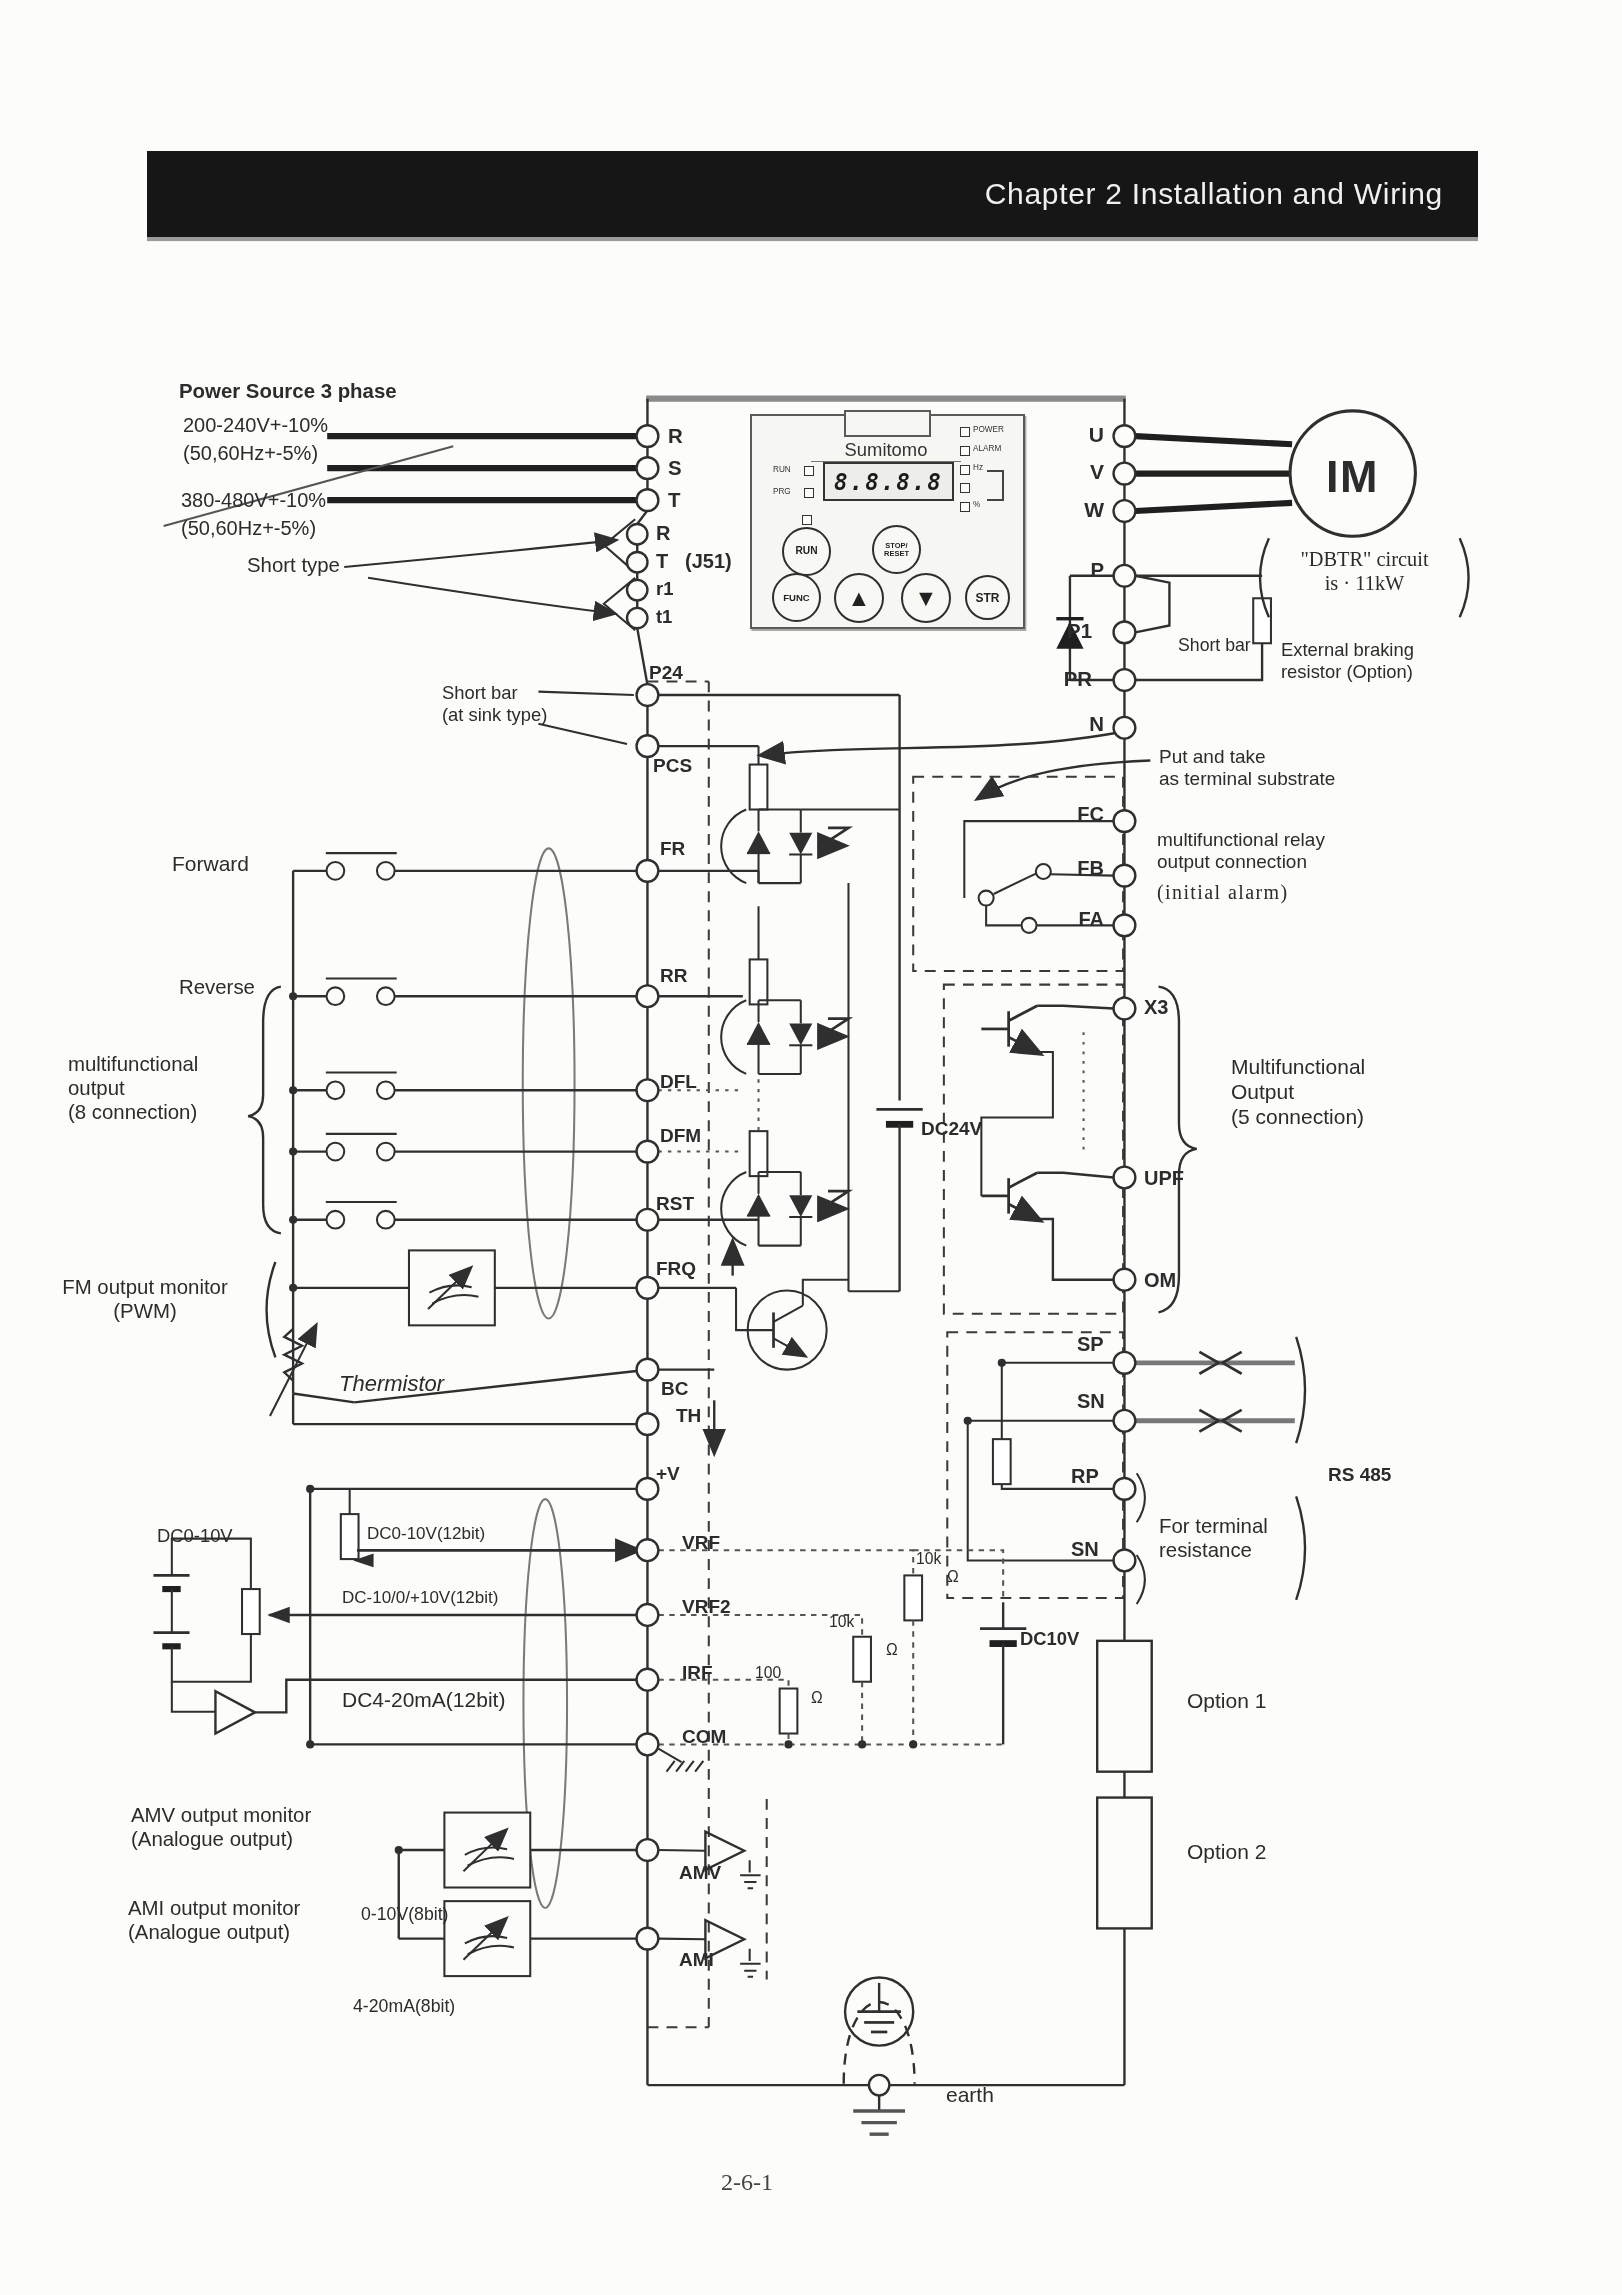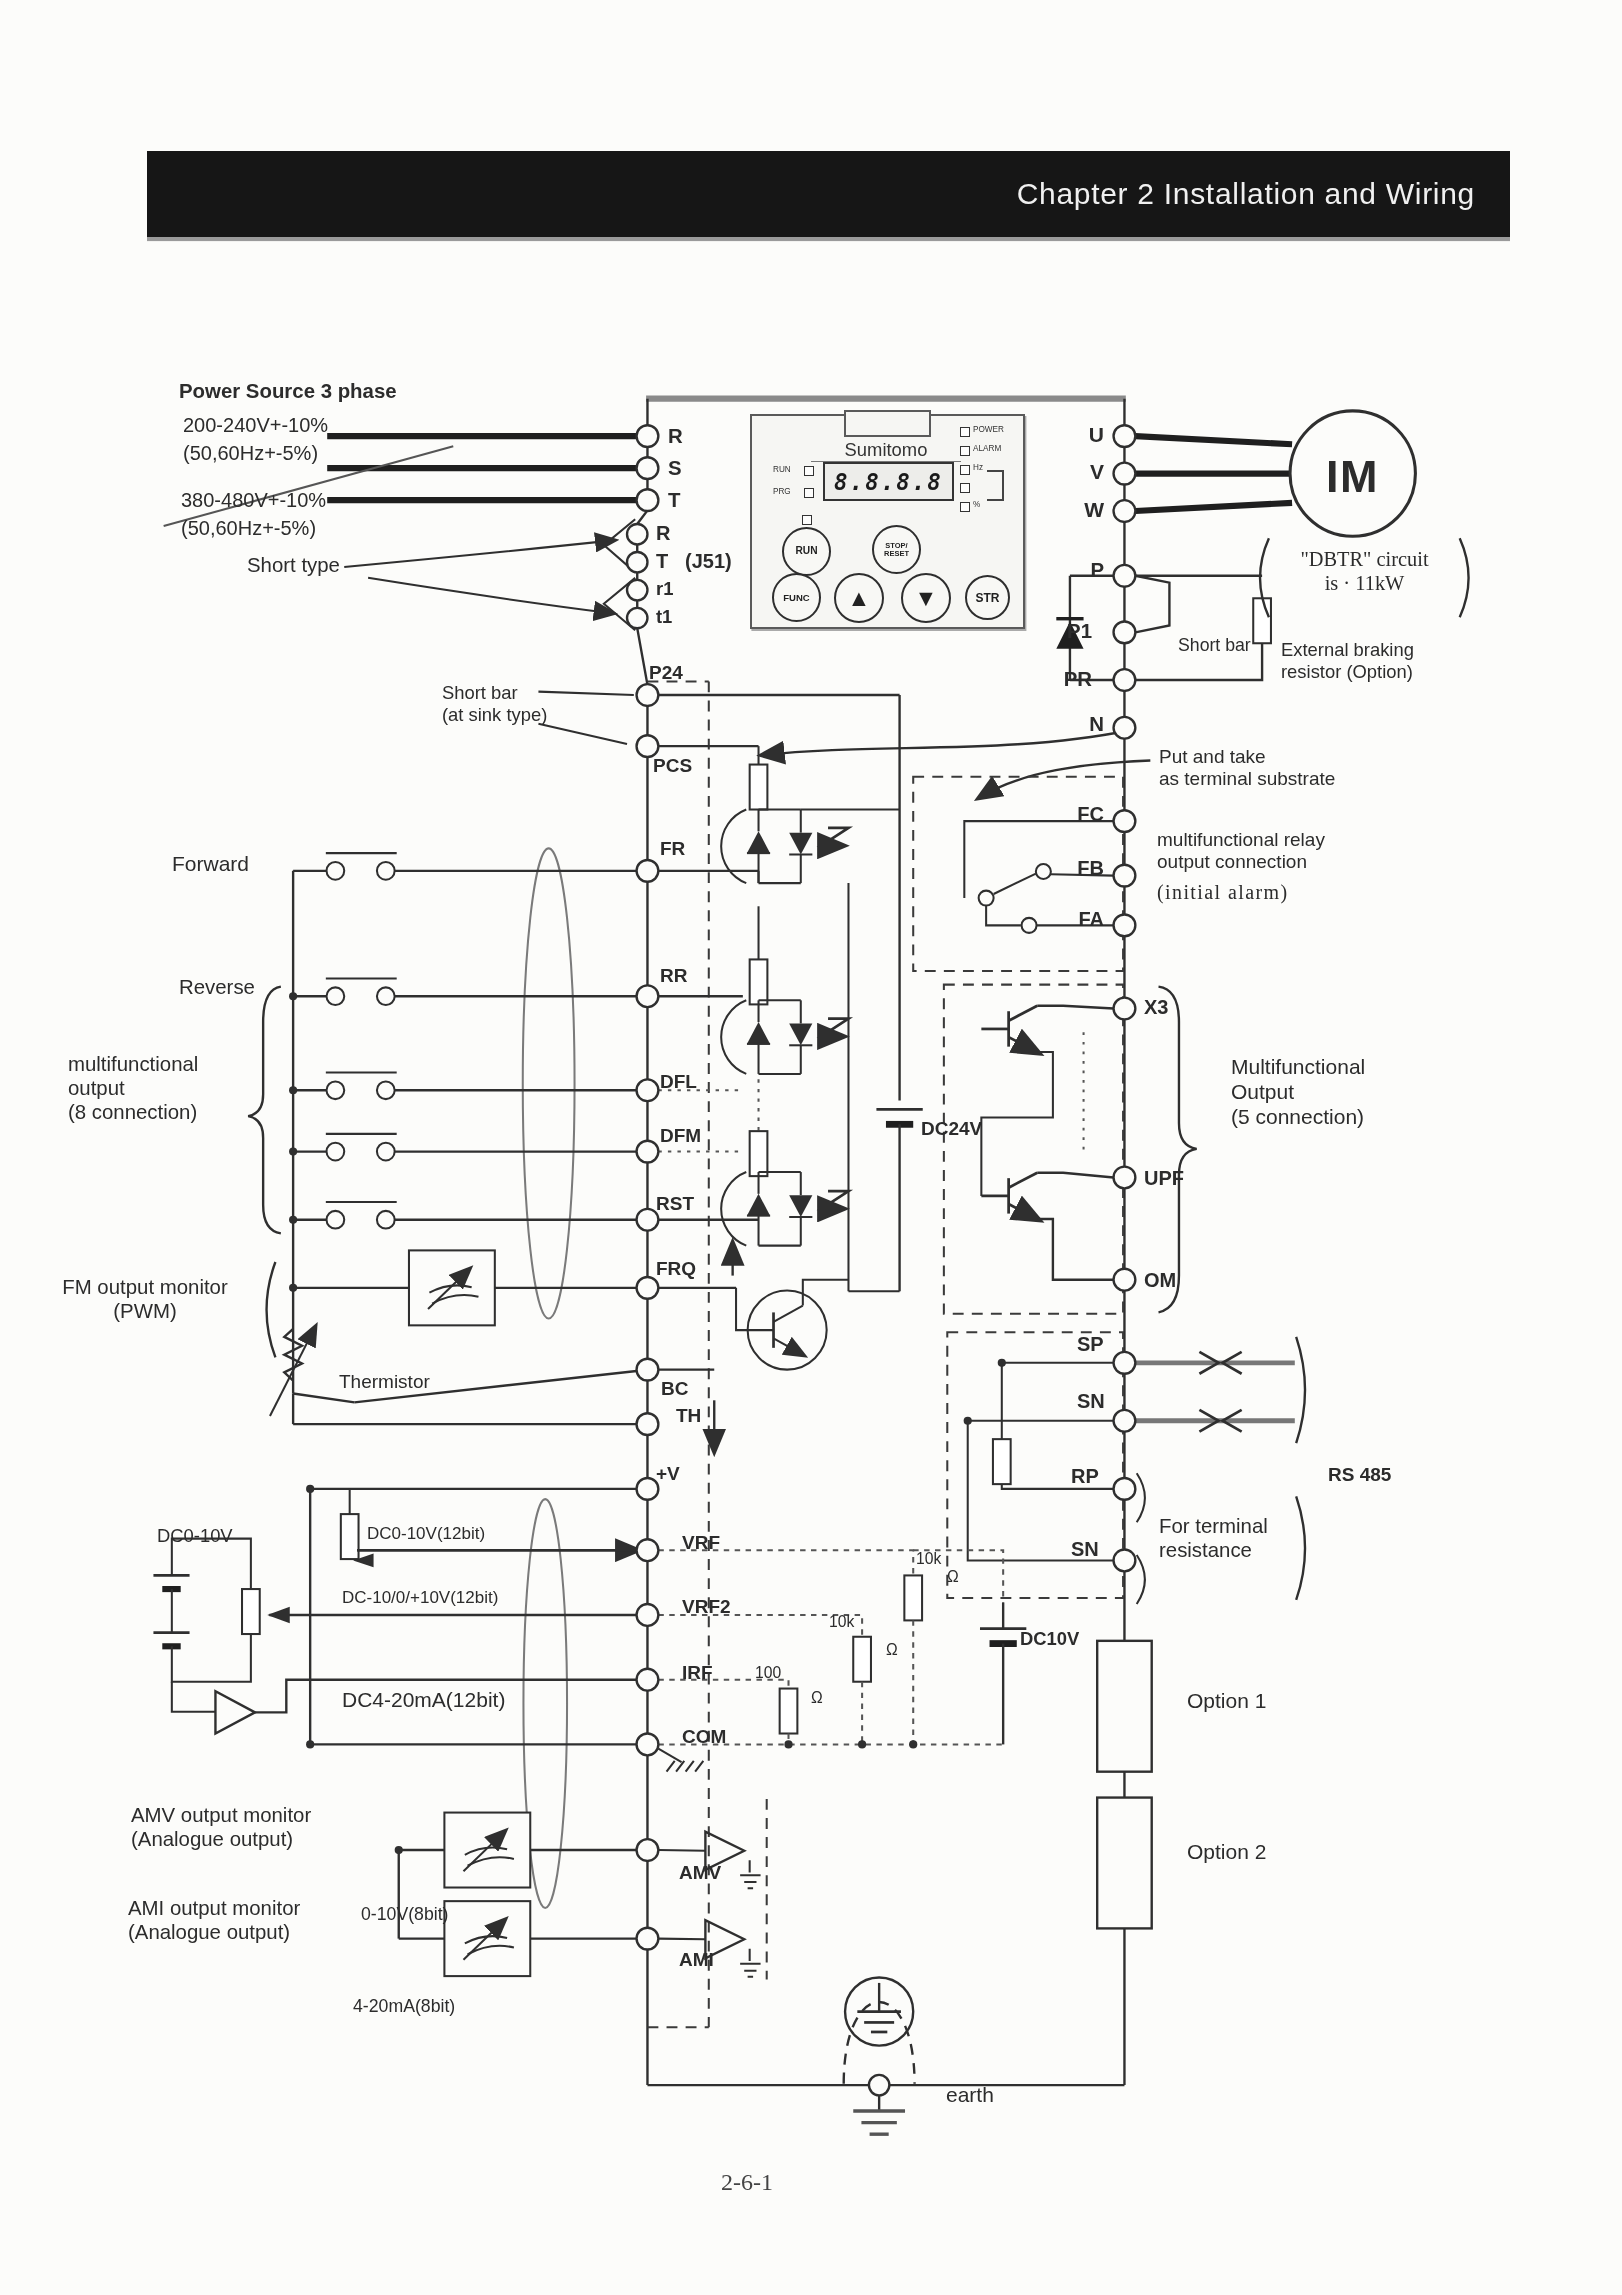--- a/index.html
+++ b/index.html
@@ -5,21 +5,21 @@
   html,body{margin:0;padding:0;background:#e8e8e6;}
   .page{position:relative;width:1622px;height:2295px;background:#fcfcfa;overflow:hidden;
         font-family:"Liberation Sans",sans-serif;color:#222;}
   .lbl{position:absolute;white-space:nowrap;color:#2c2c2c;line-height:1.18;}
   .pre{white-space:pre-line;}
   .b{font-weight:bold;}
   .ser{font-family:"Liberation Serif",serif;}
   .c{text-align:center;}
   .r{text-align:right;}
   .header-bar{position:absolute;left:147px;top:151px;width:1331px;height:86px;background:#161616;
-      box-shadow:0 4.1px 0 #9a9a9a;display:flex;align-items:center;justify-content:flex-end;padding-left:32px;}
+      box-shadow:0 4.1px 0 #9a9a9a;display:flex;align-items:center;justify-content:flex-end;}
   .header-bar span{color:#f0f0f0;font-size:30px;padding-right:35px;letter-spacing:0.7px;}
   .section-title{position:absolute;left:151px;top:285px;font-size:31px;font-weight:600;color:#1d1d1d;
       border-bottom:3.4px solid #2a2a2a;padding-bottom:5.5px;}
   svg{position:absolute;left:0;top:0;}
   
   .panel{position:absolute;left:750px;top:414px;width:271px;height:211px;background:#f6f6f3;
       border:2.7px solid #5a5a5a;box-shadow:1.4px 2px 0 #aaa;}
   .kp-conn{position:absolute;left:844px;top:410px;width:83px;height:23px;background:#f6f6f3;border:2px solid #5a5a5a;}
   .kp-brand{position:absolute;left:811px;top:439px;width:150px;font-size:18.4px;color:#333;text-align:center;
       border-bottom:1.4px solid #777;}
@@ -486,21 +486,21 @@
 
   <div class="lbl pre" style="left:442px;top:682px;font-size:18.4px;">Short bar
 (at sink type)</div>
   <div class="lbl" style="left:172px;top:852px;font-size:21px;">Forward</div>
   <div class="lbl" style="left:179px;top:975px;font-size:20.4px;">Reverse</div>
   <div class="lbl pre" style="left:68px;top:1052px;font-size:20.4px;">multifunctional
 output
 (8 connection)</div>
   <div class="lbl pre c" style="left:29px;top:1275px;width:232px;font-size:20.4px;">FM output monitor
 (PWM)</div>
-  <div class="lbl" style="left:339px;top:1371px;font-size:19px;">Thermistor</div>
+  <div class="lbl" style="left:339px;top:1371px;font-size:22px;font-style:italic;">Thermistor</div>
   <div class="lbl" style="left:157px;top:1525px;font-size:18.4px;">DC0-10V</div>
   <div class="lbl" style="left:367px;top:1524px;font-size:17px;">DC0-10V(12bit)</div>
   <div class="lbl" style="left:342px;top:1588px;font-size:17px;">DC-10/0/+10V(12bit)</div>
   <div class="lbl" style="left:342px;top:1688px;font-size:21px;">DC4-20mA(12bit)</div>
   <div class="lbl pre" style="left:131px;top:1803px;font-size:20.4px;">AMV output monitor
 (Analogue output)</div>
   <div class="lbl" style="left:361px;top:1904px;font-size:17.7px;">0-10V(8bit)</div>
   <div class="lbl pre" style="left:128px;top:1896px;font-size:20.4px;">AMI output monitor
 (Analogue output)</div>
   <div class="lbl" style="left:353px;top:1996px;font-size:17.7px;">4-20mA(8bit)</div>

